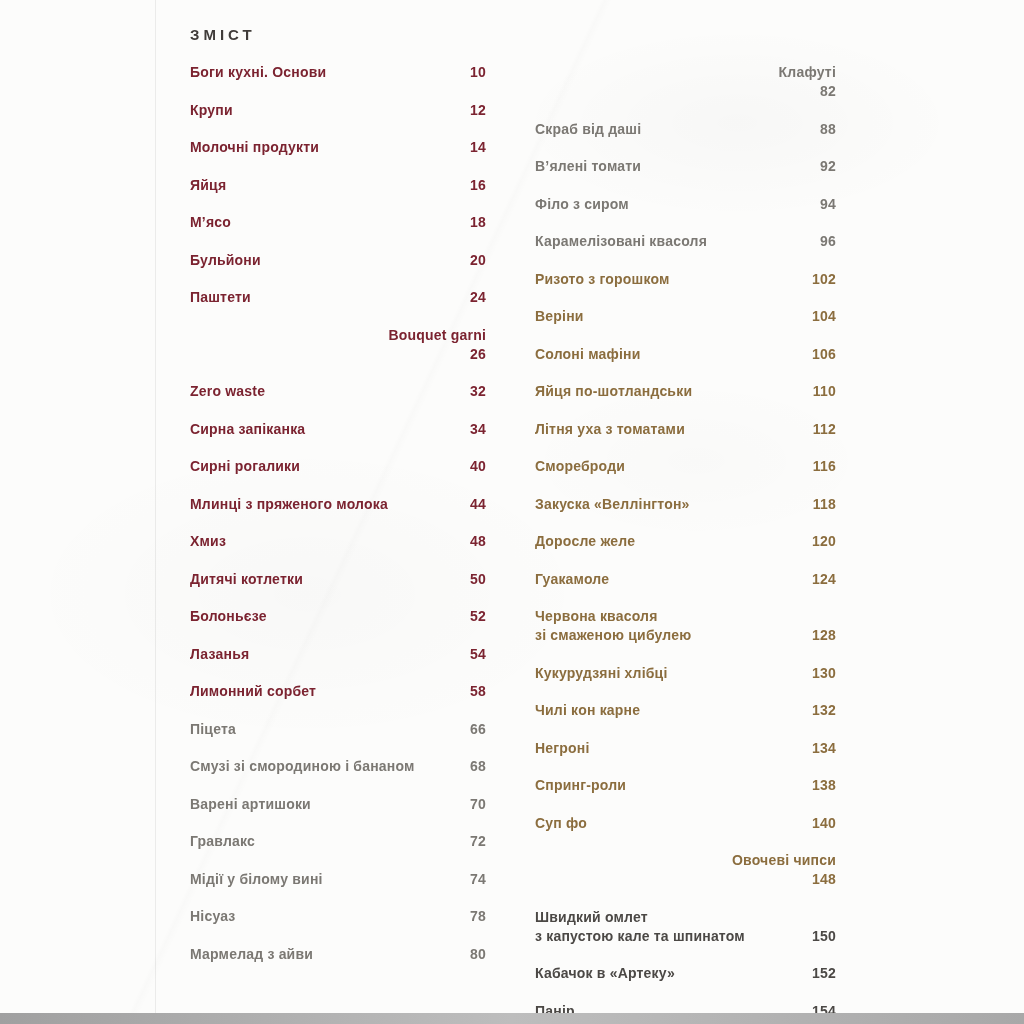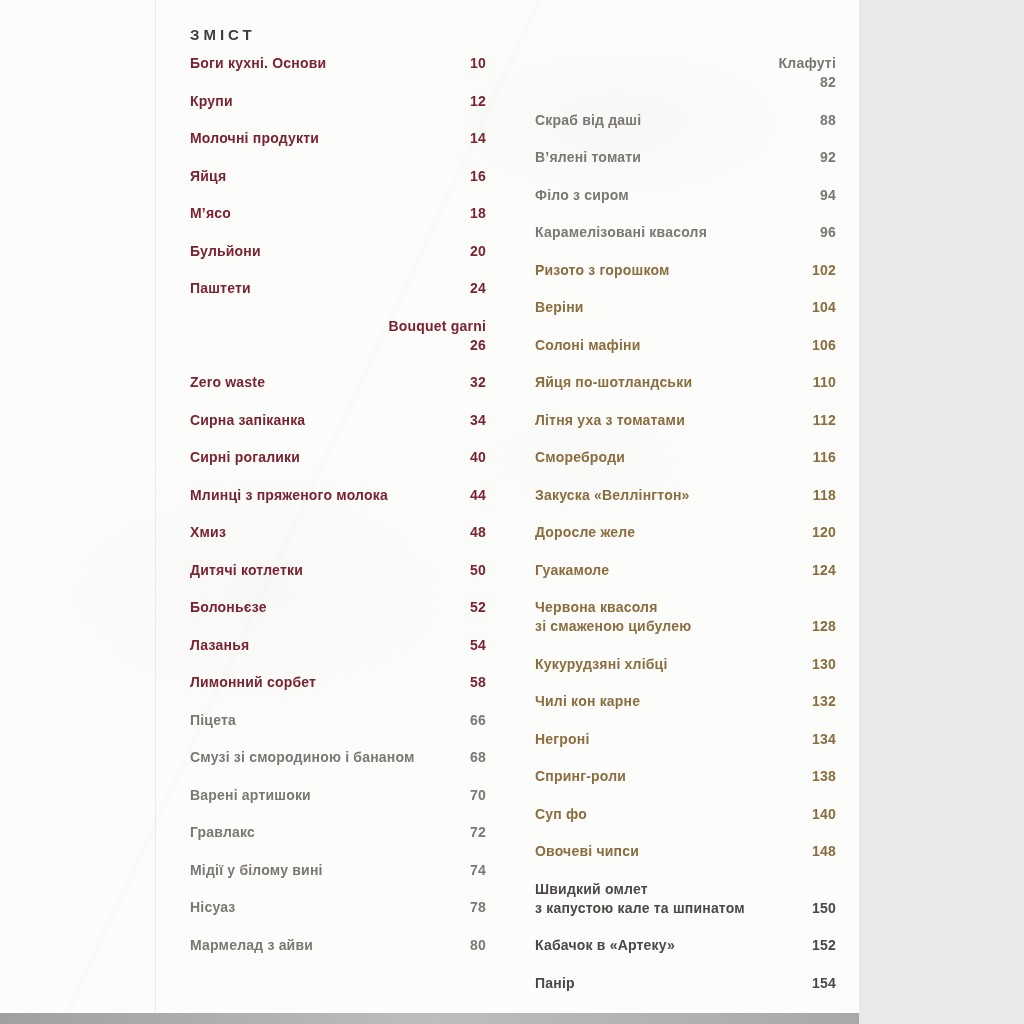--- a/index.html
+++ b/index.html
@@ -3,21 +3,21 @@
 <meta charset="utf-8">
 <style>
   * { margin: 0; padding: 0; box-sizing: border-box; }
   html, body { width: 1024px; height: 1024px; }
   body {
     font-family: "Liberation Sans", "DejaVu Sans", sans-serif;
     background: #e9e9e9;
   }
   .sheet {
     position: relative;
-    width: 859px;
+    width: 1024px;
     height: 1024px;
     background: #fcfcfb;
     overflow: hidden;
     background-image:
       radial-gradient(ellipse 320px 140px at 72% 12%, rgba(0,0,0,0.018), transparent 70%),
       radial-gradient(ellipse 420px 220px at 30% 58%, rgba(0,0,0,0.014), transparent 70%),
       radial-gradient(ellipse 260px 120px at 68% 45%, rgba(0,0,0,0.013), transparent 70%),
       linear-gradient(115deg, transparent 40%, rgba(0,0,0,0.012) 40.3%, transparent 40.8%);
   }
   .page-left-edge {
@@ -33,21 +33,21 @@
     background: linear-gradient(90deg, #a0a0a0, #bdbdbd 50%, #a8a8a8);
   }
   .toc-title {
     position: absolute;
     left: 190px; top: 26px;
     font-size: 15px;
     font-weight: 600;
     letter-spacing: 4px;
     color: #403c3a;
   }
-  .col { position: absolute; top: 54px; }
+  .col { position: absolute; top: 63px; }
   .col-left  { left: 190px; width: 296px; }
   .col-right { left: 535px; width: 301px; }
   .toc-row {
     display: flex;
     justify-content: space-between;
     align-items: flex-end;
     margin-bottom: 18.5px;
     font-size: 14px;
     line-height: 19px;
     font-weight: 600;
@@ -235,21 +235,21 @@
         <span class="toc-page">134</span>
       </div>
       <div class="toc-row" style="color: rgb(139, 109, 62);">
         <span class="toc-label">Спринг-роли</span>
         <span class="toc-page">138</span>
       </div>
       <div class="toc-row" style="color: rgb(139, 109, 62);">
         <span class="toc-label">Суп фо</span>
         <span class="toc-page">140</span>
       </div>
-      <div class="toc-row" style="color: rgb(139, 109, 62);">
+      <div class="toc-row" style="color: rgb(139, 109, 62); flex-direction: column;">
         <span class="toc-label">Овочеві чипси</span>
         <span class="toc-page">148</span>
       </div>
       <div class="toc-row" style="color: rgb(75, 72, 69);">
         <span class="toc-label">Швидкий омлет
 з капустою кале та шпинатом</span>
         <span class="toc-page">150</span>
       </div>
       <div class="toc-row" style="color: rgb(75, 72, 69);">
         <span class="toc-label">Кабачок в «Артеку»</span>

